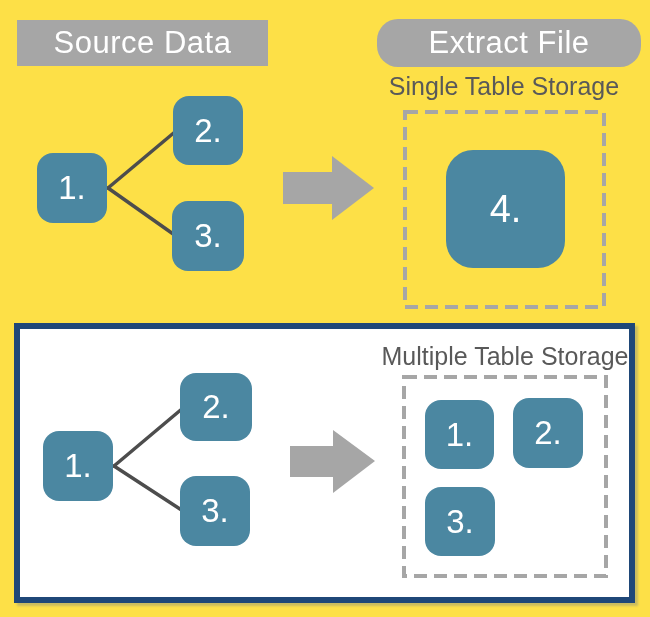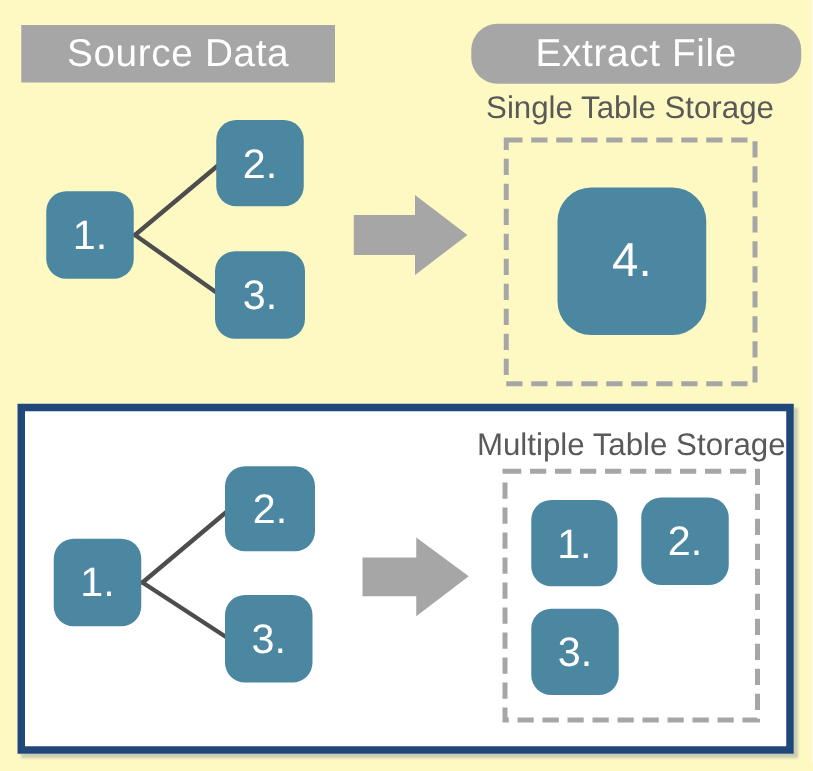--- a/index.html
+++ b/index.html
@@ -1,17 +1,17 @@
 <!DOCTYPE html>
 <html style="--node-fill: #4b87a1; --node-text: #ffffff; --header-bg: #a6a6a6; --arrow: #a6a6a6; --dashed-border: #a6a6a6; --connector: #4d4d4d; --label-text: #595959; --highlight-border: #1f4778;"><head>
 <meta charset="utf-8">
 <style>
   html,body{margin:0;padding:0;background:#ffffff;}
   #page{
-    position:relative;width:650px;height:617px;background:#fef9c3;overflow:hidden;
+    position:relative;width:650px;height:617px;background:#fde047;overflow:hidden;
     font-family:"Liberation Sans", sans-serif;
   }
   .header-bar{
     position:absolute;background:var(--header-bg,#a6a6a6);color:#ffffff;
     display:flex;align-items:center;justify-content:center;
     font-size:31px;letter-spacing:.5px;
   }
   .storage-label{
     position:absolute;color:var(--label-text,#595959);
     font-size:25px;text-align:center;white-space:nowrap;

